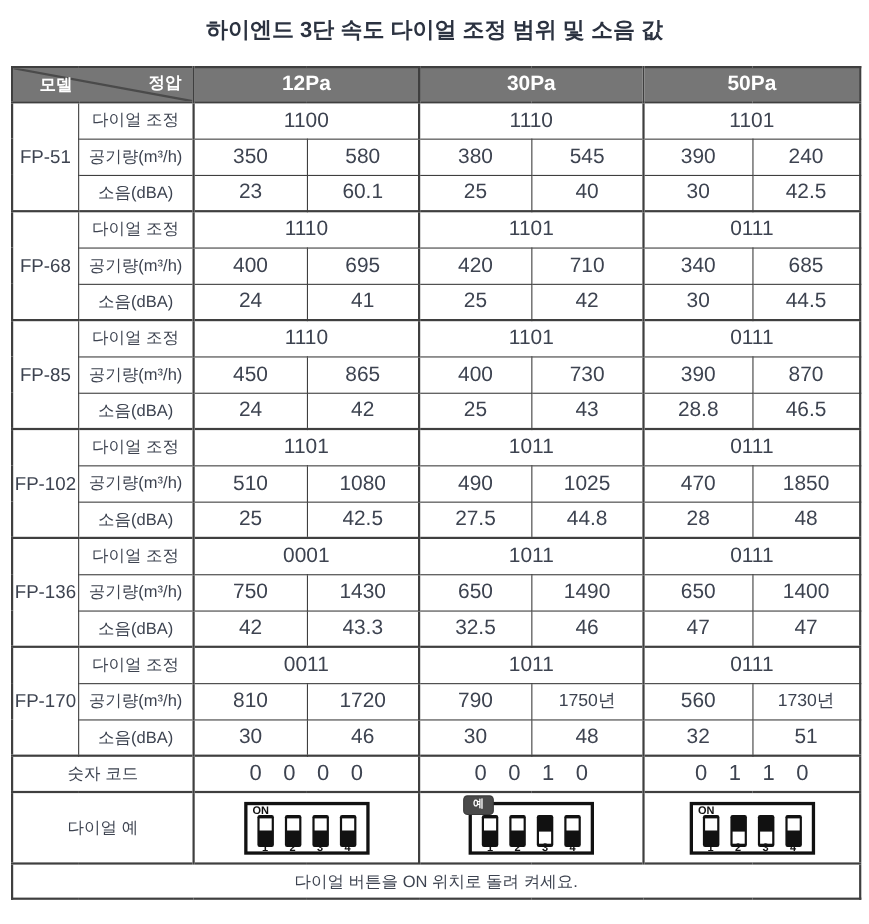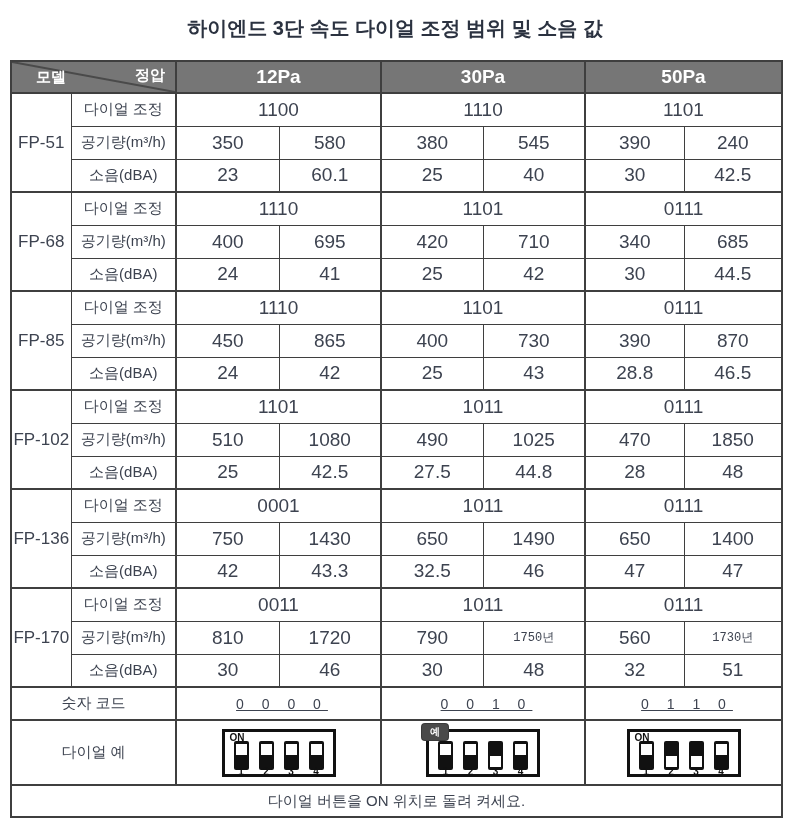--- a/index.html
+++ b/index.html
@@ -40,26 +40,26 @@
     height: 32px;
   }
   .diag { position: relative; }
   .diag svg { position: absolute; top: 0; left: 0; width: 100%; height: 100%; }
   .pressure-label { position: absolute; top: 4px; right: 10px; font-size: 15px; font-weight: bold; }
   .model-label { position: absolute; bottom: 5px; left: 24px; font-size: 15px; font-weight: bold; }
   tr.sub td { height: 33px; }
   td.model { font-size: 17px; }
   td.rlabel { font-size: 15px; }
   td.dial, td.val { font-size: 19px; }
-  td.val.small { font-size: 12px; font-family: Liberation Mono, monospace; }
+  td.val.small { font-size: 16px; }
   .bl2 { border-left-width: 2px; }
   tr.bt2 > td { border-top-width: 2px; }
   tr.code-row td { height: 33px; margin-top: 28px; }
   td.codelabel { font-size: 15px; }
-  td.code { font-size: 14px; letter-spacing: 7px; text-indent: 7px; text-decoration: underline; }
+  td.code { font-size: 20px; letter-spacing: 7px; text-indent: 7px; }
   tr.dip-row td { height: 65px; }
   tr.footer-row td { height: 32px; font-size: 15px; margin-top: 36px; }
   
   .board {
     position: relative;
     width: 114px; height: 48px;
     border: 3px solid #111;
     background: #fff;
     margin: 0 auto;
   }

